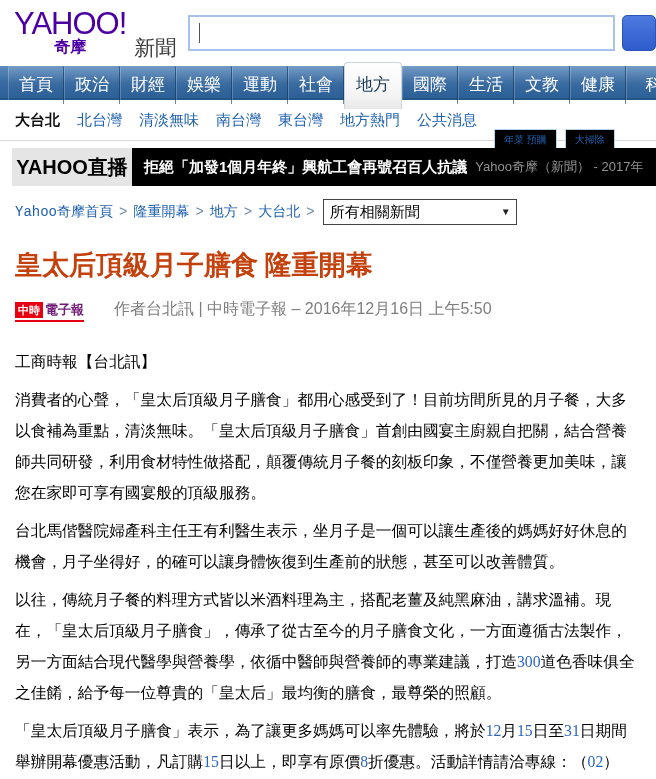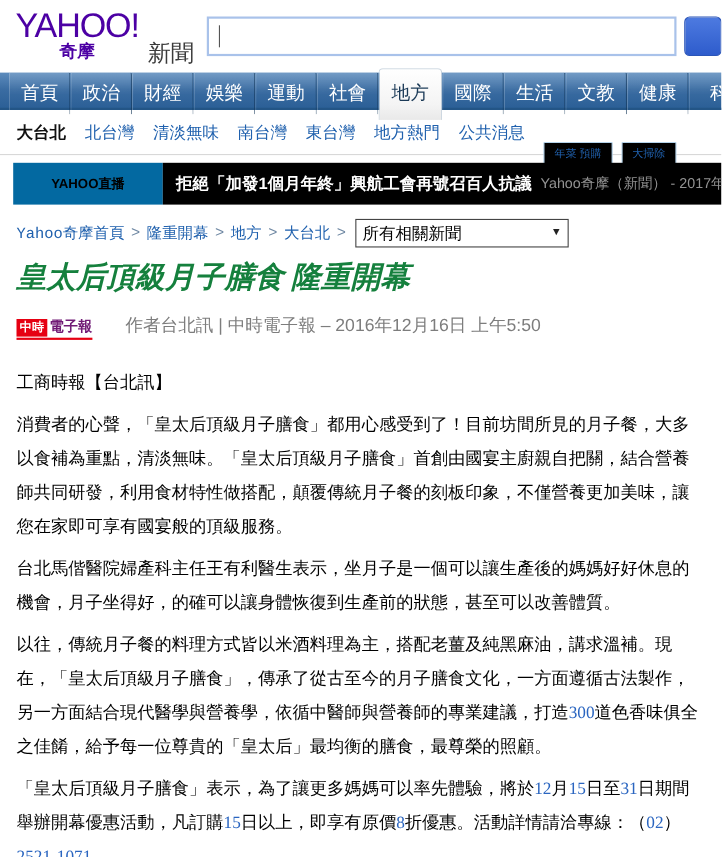--- a/index.html
+++ b/index.html
@@ -55,22 +55,22 @@
   .subnav-item { font-size:15px; color:#2061ae; margin-right:17px; cursor:pointer; }
   .subnav-item.current { color:#111111; font-weight:bold; }
   .promo-box {
     font-size:10px; color:#2061ae; background:#000000; border:1px solid #b5d3ea;
     padding:3px 9px; margin-right:8px; cursor:pointer; border-radius:1px;margin-top:40px;
   }
 
   
   .ticker { display:flex; height:38px; margin:7px 0 0 12px; }
   .ticker-label {
-    flex:none; width:136px; background:#0369a1; color:#000;
-    font-size:12px; font-weight:bold; display:flex; align-items:center; justify-content:center;
+    flex:none; width:120px; background:#e5e5e5; color:#000;
+    font-size:20px; font-weight:bold; display:flex; align-items:center; justify-content:center;
     cursor:pointer;
   }
   .ticker-bar {
     flex:1; background:#000000; display:flex; align-items:center;
     overflow:hidden; white-space:nowrap; padding-left:12px;
   }
   .ticker-headline { color:#ffffff; font-size:15px; font-weight:bold; cursor:pointer; }
   .ticker-source { color:#929292; font-size:13px; margin-left:8px; }
 
   
@@ -79,21 +79,21 @@
   .crumb-sep { color:#6f88a3; margin:0 6px; }
   .filter-select {
     display:flex; align-items:center; justify-content:space-between;
     width:194px; height:26px; border:1px solid #444; background:#fff;
     font-size:15px; color:#000; padding:0 7px 0 6px; cursor:pointer; margin-left:2px;
   }
   .filter-caret { font-size:10px; color:#222; }
 
   
   .article { padding:0 14px 0 15px; font-family:"Liberation Serif","DejaVu Serif",serif; }
-  .article-title { font-size:27px; font-weight:bold; color:#15803d; margin-top:9px; letter-spacing:0;font-style:italic; }
+  .article-title { font-size:27px; font-weight:bold; color:#c2410c; margin-top:22px; letter-spacing:0; }
   .byline-row { display:flex; align-items:flex-end; margin-top:16px; }
   .provider-logo { display:inline-block; border-bottom:2px solid #e60012; padding-bottom:1px; cursor:pointer;
     font-family:"Liberation Sans","DejaVu Sans",sans-serif; }
   .provider-red { background:#e60012; color:#ffffff; font-size:11px; font-weight:bold; padding:2px 3px; }
   .provider-rest { color:#701a75; font-size:13px; font-weight:bold; padding-left:2px;font-family:Liberation Serif, serif; }
   .byline-text { color:#7d7d7d; font-size:16px; margin-left:30px; padding-bottom:2px;
     font-family:"Liberation Sans","DejaVu Sans",sans-serif; }
   .body-copy { margin-top:24px; }
   .body-copy p { font-size:15.7px; line-height:31px; color:#000000; margin:6px 0 7px 0; text-align:left; }
   .num-link { color:#2a65c0; }

